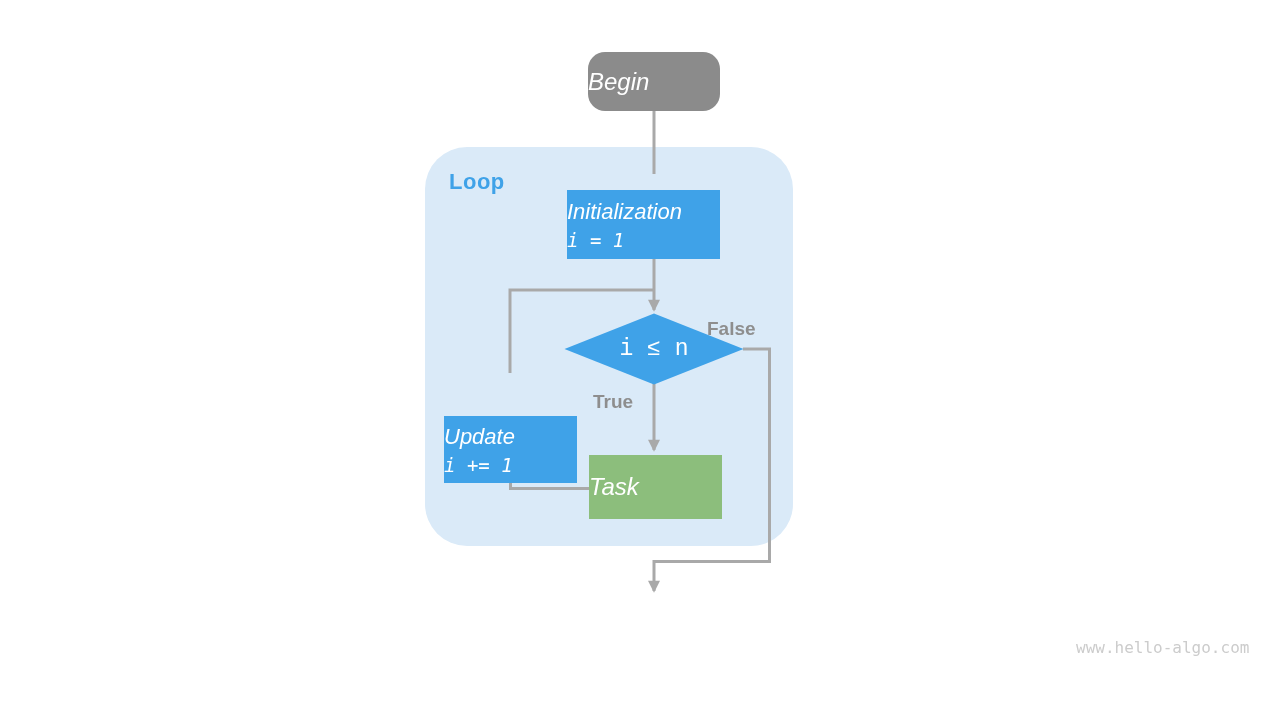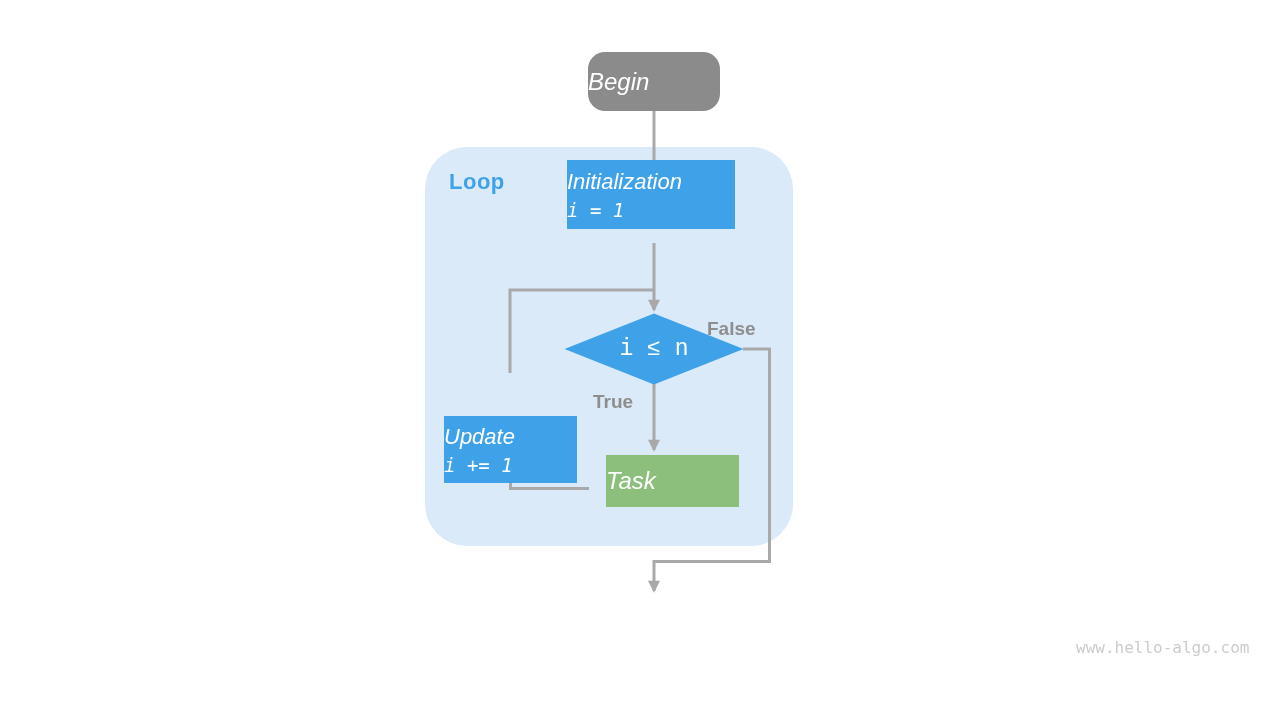--- a/index.html
+++ b/index.html
@@ -139,33 +139,33 @@
     <path class="edge" d="M743 349 H769.5 V561.5 H654 V591" marker-end="url(#arrow)"></path>
     <path class="edge" d="M589 488.5 H510.5 V444" marker-end="url(#arrow)"></path>
 
     <polygon class="diamond-shape" points="654,313.5 743.5,349 654,384.5 564.5,349"></polygon>
   </svg>
 
   <div class="node terminal" style="left:588px; top:52px; width:132px; height:59px;">
     <span>Begin</span>
   </div>
 
-  <div class="node process" style="left:567px; top:160px; width:168px; height:69px;">
+  <div class="node process" style="left:567px; top:190px; width:153px; height:69px;">
     <span class="node-title">Initialization</span>
     <span class="node-code">i = 1</span>
   </div>
 
   <div class="condition-text">i ≤ n</div>
 
   <div class="node process" style="left:444px; top:372px; width:133px; height:67px;margin-top:44px;">
     <span class="node-title">Update</span>
     <span class="node-code">i += 1</span>
   </div>
 
-  <div class="node task-node" style="left:606px; top:455px; width:133px; height:52px;">
+  <div class="node task-node" style="left:589px; top:455px; width:133px; height:64px;">
     <span>Task</span>
   </div>
 
 
   <div class="edge-label edge-label-true">True</div>
   <div class="edge-label edge-label-false">False</div>
 
   <div class="watermark">www.hello-algo.com</div>
 
 </div>

